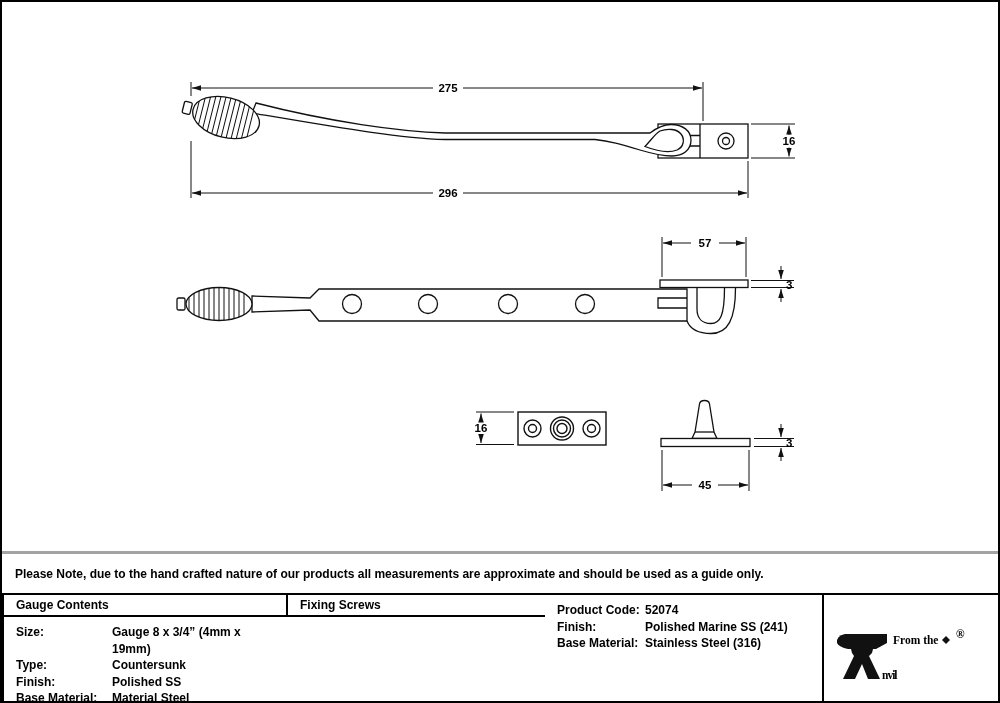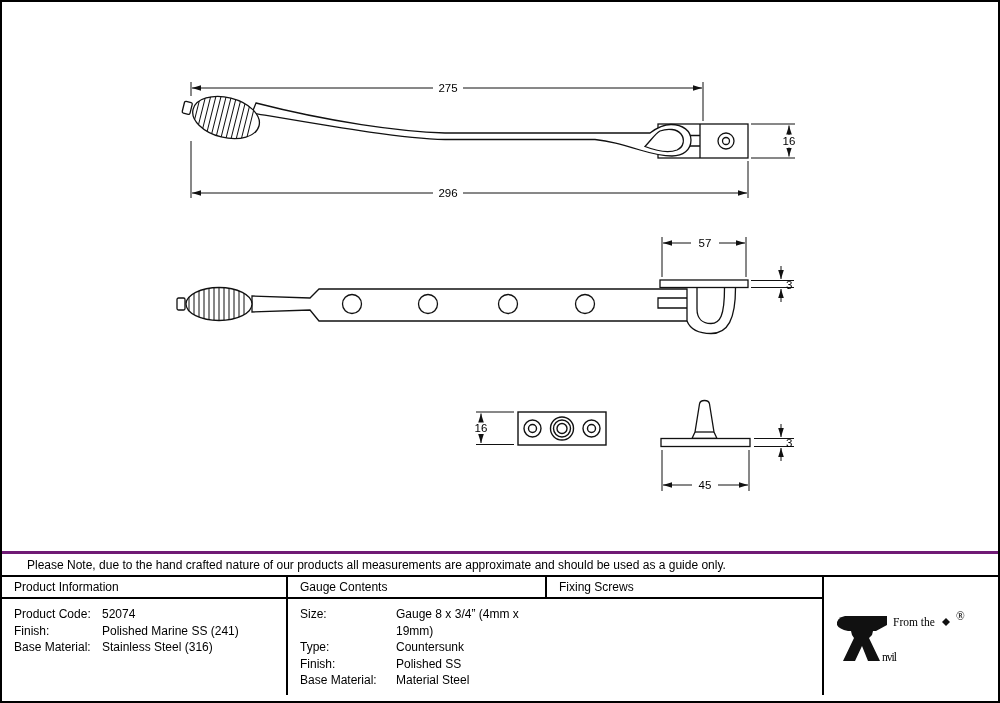--- a/index.html
+++ b/index.html
@@ -4,26 +4,27 @@
 <style>
   html,body { margin:0; padding:0; background:#ffffff; }
   * { box-sizing:border-box; }
   .page {
     position:relative;
     width:1000px; height:703px;
     background:#ffffff;
     border:2px solid #000;
     font-family:"Liberation Sans", sans-serif;
     color:#000;
+    font-weight:bold;
   }
   .drawing-area { width:996px; height:549px; overflow:hidden; }
   .note-row {
-    height:24px; border-top:3px solid #701a75;
+    height:42px; border-top:3px solid #a3a3a3;
     display:flex; align-items:center;
-    padding:0 25px; font-size:12px;
+    padding:0 13px; font-size:12px;
   }
   .info-table {
     height:120px; border-top:2px solid #000;
     display:grid;
     grid-template-columns:284px 259px 277px 1fr;
     grid-template-rows:22px 1fr;
   }
   .hdr {
     font-size:12px; padding:3px 12px 0;
     border-bottom:2px solid #000;
@@ -167,21 +168,20 @@
         <rect x="661" y="438.5" width="89" height="8" fill="#fff"></rect>
       </g>
     </svg>
   </div>
 
   <div class="note-row">
     <span>Please Note, due to the hand crafted nature of our products all measurements are approximate and should be used as a guide only.</span>
   </div>
 
   <div class="info-table">
-    <div class="hdr">Product Information</div>
     <div class="hdr bl">Gauge Contents</div>
     <div class="hdr bl">Fixing Screws</div>
 
     <div class="logo-cell">
       <svg width="152" height="62" viewBox="0 0 152 62">
         <g fill="#111">
           <path d="M2,20 Q1,13 10,11 L52,11 L52,20 L41,26 L13,26 Q4,24 2,20 Z"></path>
           <path d="M16,26 L38,26 L37,30 L34,33 L45,56 L33,56 L27,41 L20,56 L8,56 L19,33 L17,30 Z"></path>
           <path d="M111,13 L115,17 L111,21 L107,17 Z"></path>
         </g>

